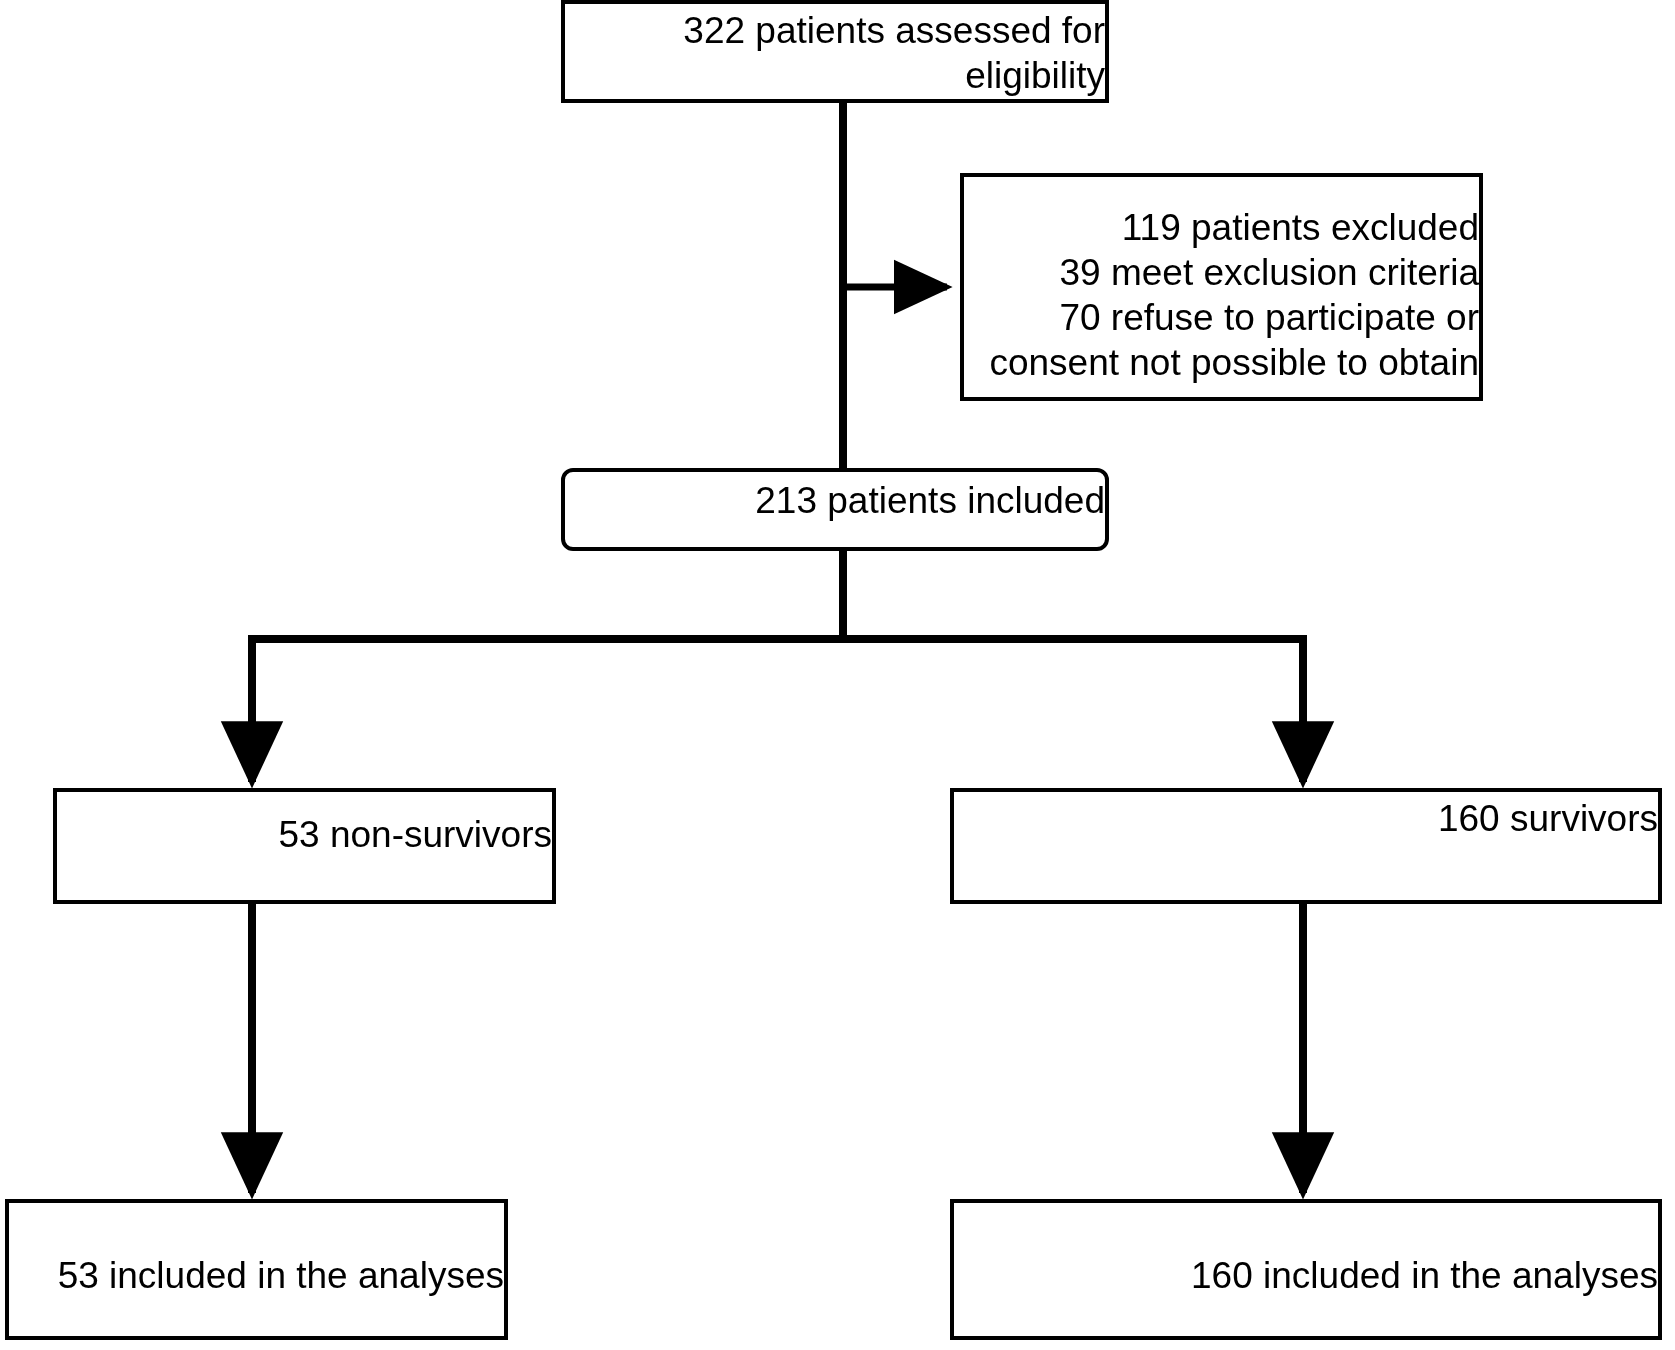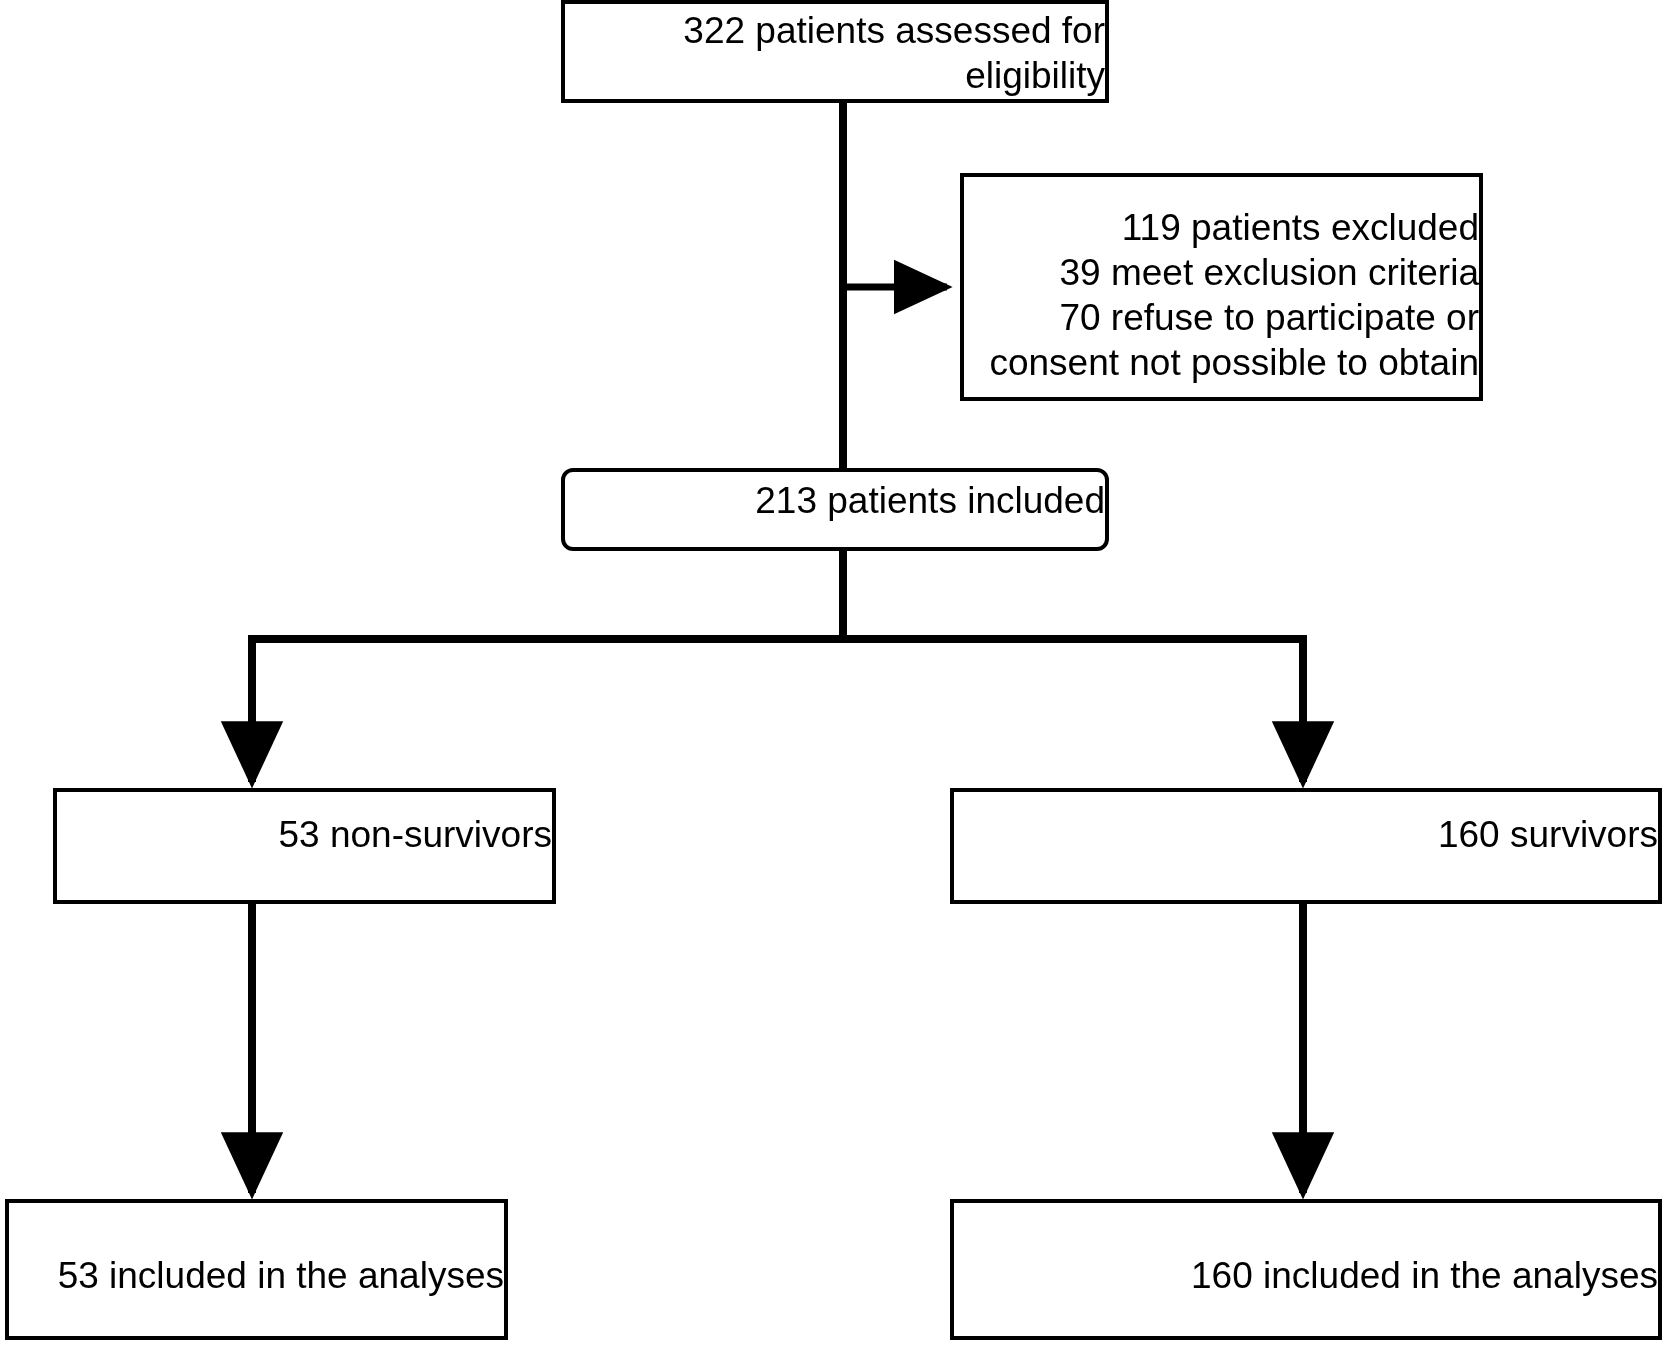--- a/index.html
+++ b/index.html
@@ -80,21 +80,21 @@
     height: 116px;
     padding-top: 20px;
     margin-left: 48px;
   }
   
   #box-survivors {
     left: 950px;
     top: 788px;
     width: 712px;
     height: 116px;
-    padding-top: 20px;
+    padding-top: 4px;
   }
   
   #box-analyses-left {
     left: 5px;
     top: 1199px;
     width: 503px;
     height: 141px;
     padding-top: 50px;
   }
   

